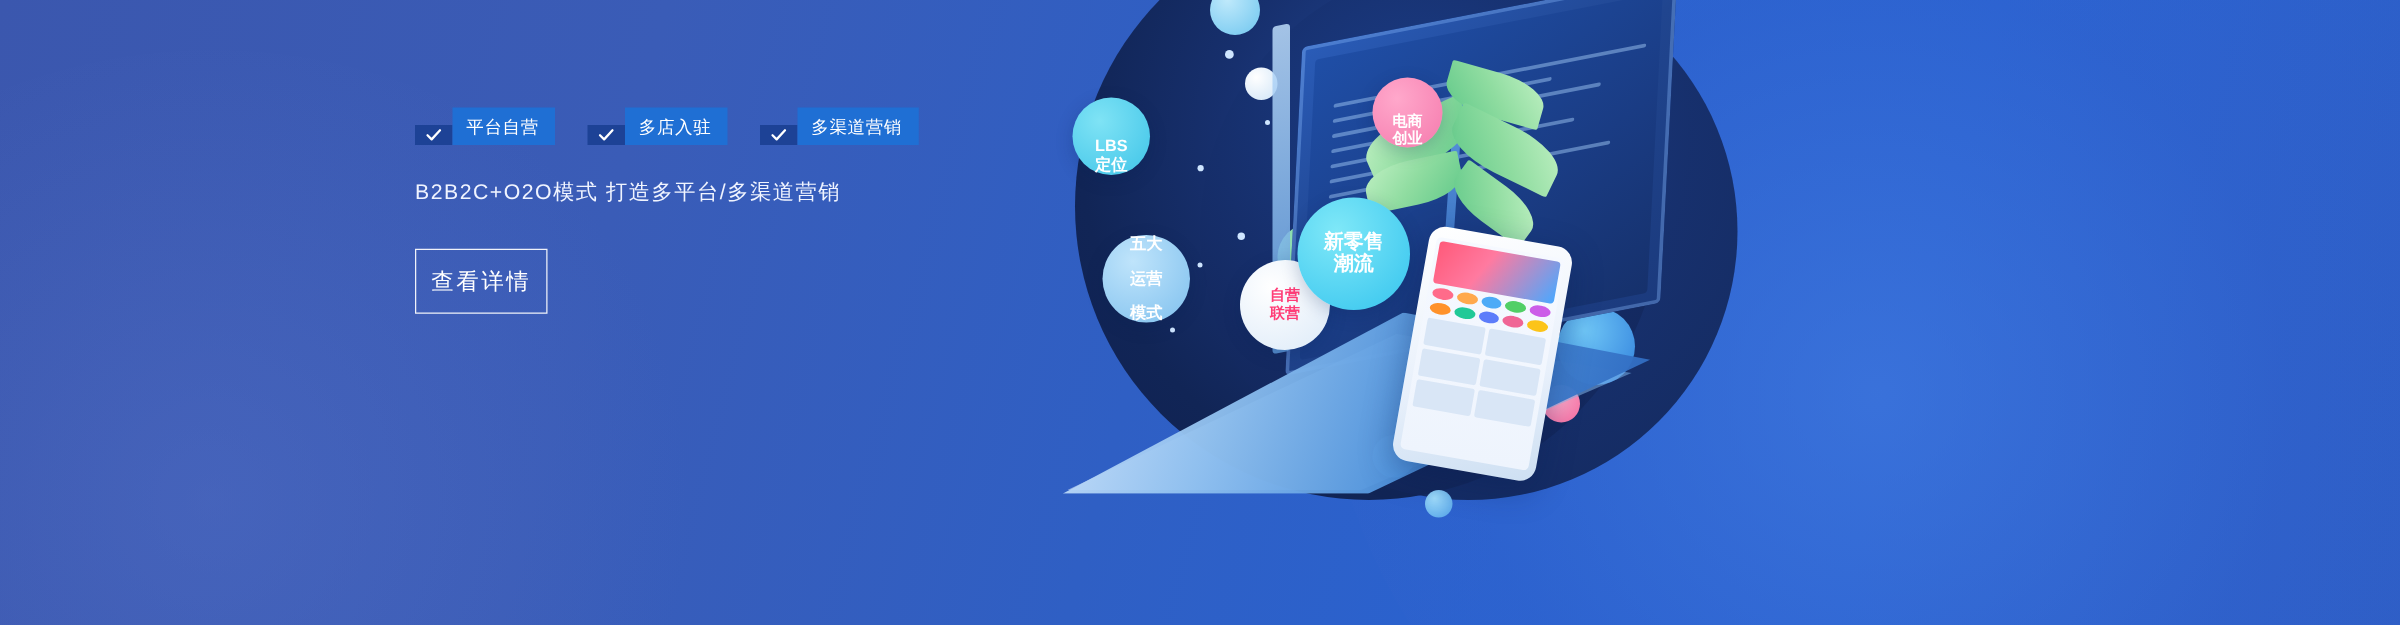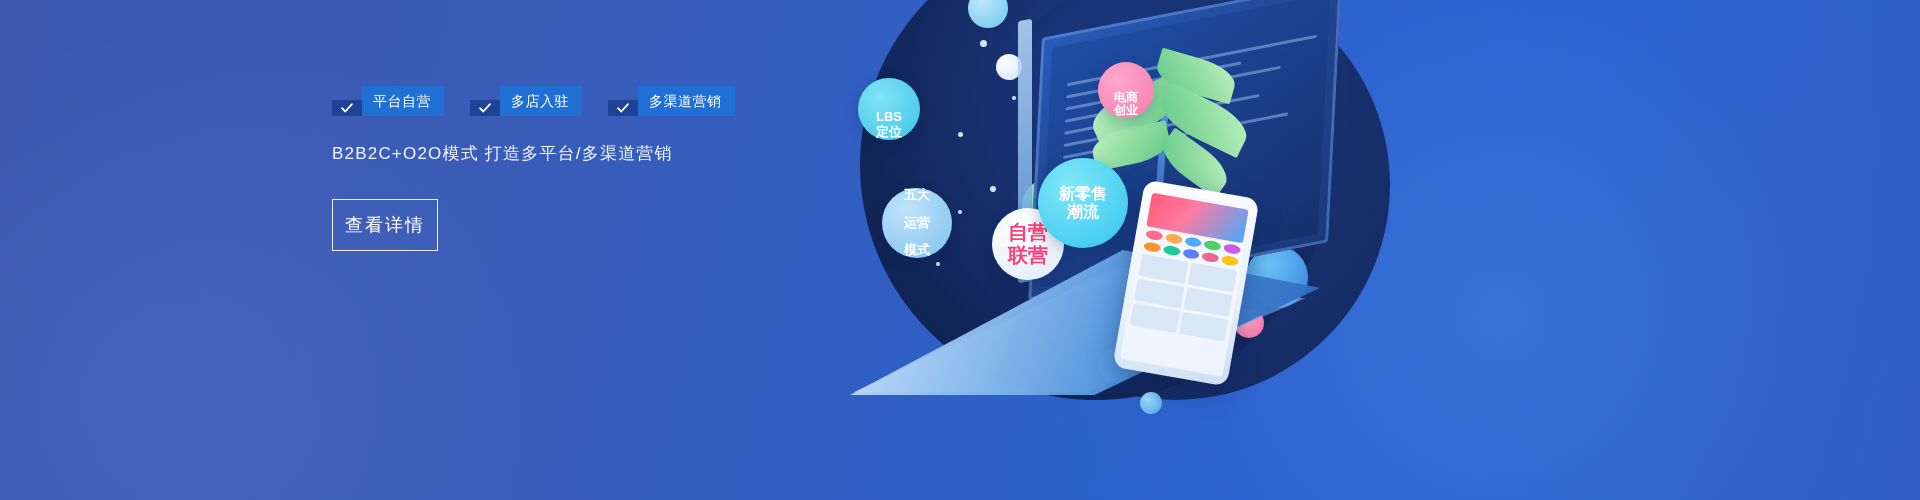--- a/index.html
+++ b/index.html
@@ -193,21 +193,21 @@
     line-height:1.14;
     box-shadow:0 4px 14px rgba(10,30,80,.22);
   }
   .badge span { display:block; }
 
   .b-lbs   { left:18px;  top:78px;  width:62px; height:62px;
              background:radial-gradient(circle at 35% 30%,#7fe3f5,#3fc4e8); color:#fff; font-size:13px;justify-content:flex-end; }
   .b-five  { left:42px;  top:188px; width:70px; height:70px;
              background:radial-gradient(circle at 35% 30%,#bfe4fb,#7fc0ee); color:#fff; font-size:13px;justify-content:space-between; }
   .b-self  { left:152px; top:208px; width:72px; height:72px;
-             background:radial-gradient(circle at 35% 30%,#ffffff,#dceaf8); color:#ff3d77; font-size:20px; }
+             background:radial-gradient(circle at 35% 30%,#ffffff,#dceaf8); color:#ff3d77; font-size:12px; }
   .b-retail{ left:198px; top:158px; width:90px; height:90px;
              background:radial-gradient(circle at 35% 30%,#7fe8f8,#35c4ee); color:#fff; font-size:16px; }
   .b-start { left:258px; top:62px;  width:56px; height:56px;
              background:radial-gradient(circle at 35% 30%,#ffa8cb,#f57aad); color:#fff; font-size:12px;justify-content:flex-end; }
   .b-multi { left:276px; top:108px; width:72px; height:72px;
              background:radial-gradient(circle at 35% 30%,#ffffff,#dfeaf7); color:#ff8a2b; font-size:14px; }
 </style>
 </head>
 <body>
 

